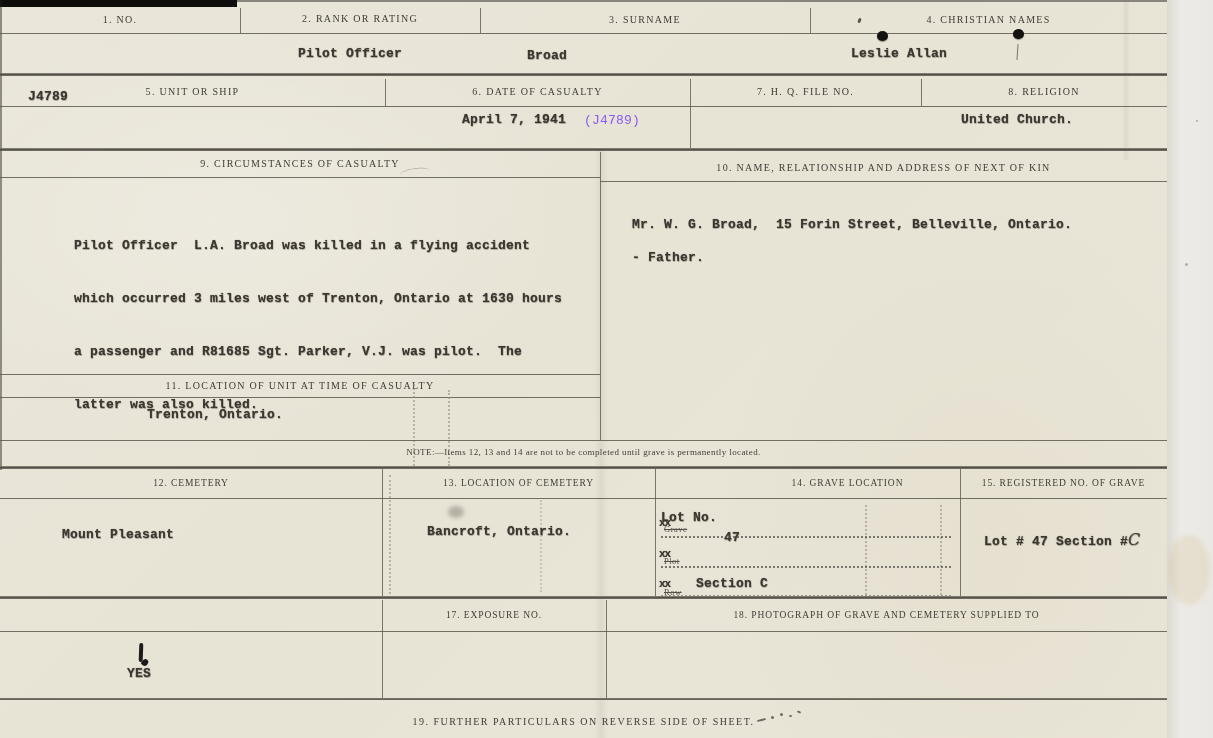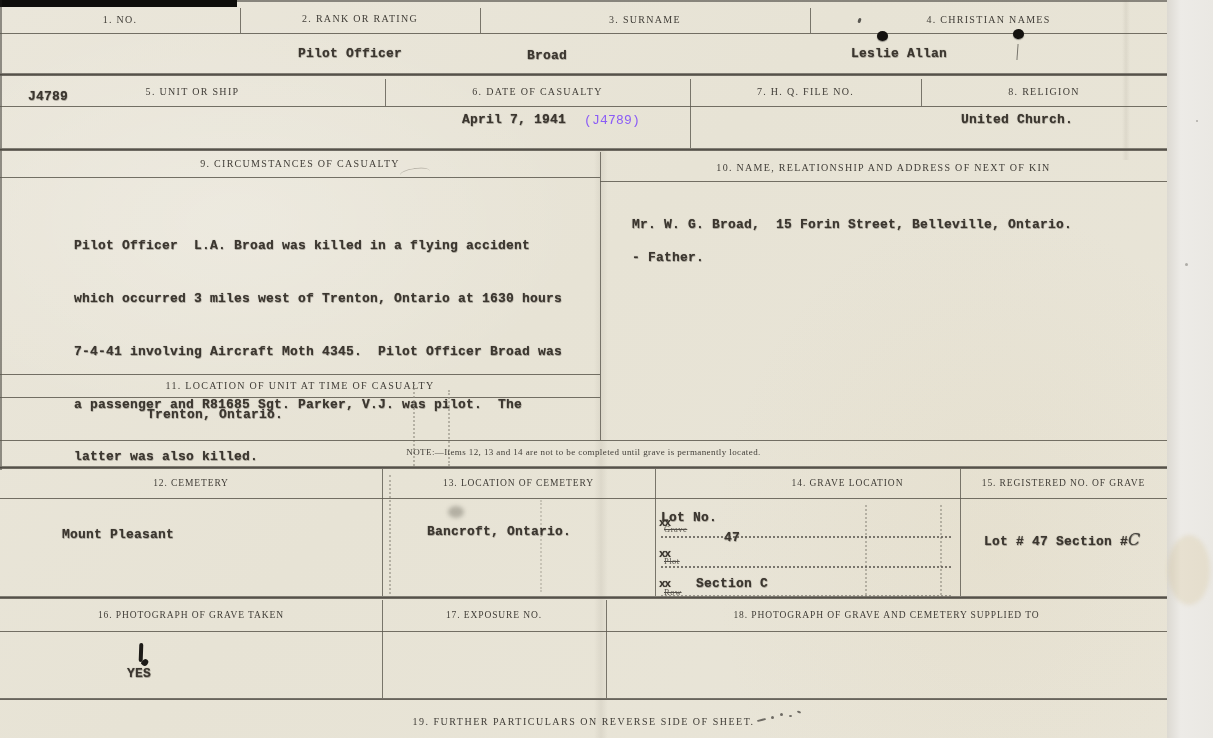--- a/index.html
+++ b/index.html
@@ -95,21 +95,20 @@
 
   <div class="vline" style="left:600px;top:152px;height:288px;"></div>
   <div class="hdr" style="left:0;top:158px;width:600px;">9.  CIRCUMSTANCES OF CASUALTY</div>
   <div class="hline" style="left:0;top:177px;width:600px;"></div>
   <div class="hdr" style="left:600px;top:162px;width:567px;">10.  NAME, RELATIONSHIP AND ADDRESS OF NEXT OF KIN</div>
   <div class="hline" style="left:600px;top:181px;width:567px;"></div>
 
   <div class="typed block" style="left:74px;top:202px;">
     <div>Pilot Officer  L.A. Broad was killed in a flying accident</div>
     <div>which occurred 3 miles west of Trenton, Ontario at 1630 hours</div>
-    <div>7-4-41 involving Aircraft Moth 4345.  Pilot Officer Broad was</div>
     <div>a passenger and R81685 Sgt. Parker, V.J. was pilot.  The</div>
     <div>latter was also killed.</div>
   </div>
 
   <div class="typed" style="left:632px;top:217px;">Mr. W. G. Broad,  15 Forin Street, Belleville, Ontario.</div>
   <div class="typed" style="left:632px;top:250px;">- Father.</div>
 
   <div class="hline" style="left:0;top:374px;width:600px;"></div>
   <div class="hdr" style="left:0;top:380px;width:600px;">11.  LOCATION OF UNIT AT TIME OF CASUALTY</div>
   <div class="hline" style="left:0;top:397px;width:600px;"></div>
@@ -153,21 +152,20 @@
   <div class="typed" style="left:696px;top:576px;">Section C</div>
   <div class="dotlead" style="left:661px;top:595px;width:290px;opacity:.5;"></div>
 
   <div class="typed" style="left:984px;top:530px;"><span>Lot # 47 Section #</span><span class="script">C</span></div>
 
   <div class="sep" style="left:0;top:596px;width:1167px;"></div>
 
   <div class="vline" style="left:382px;top:600px;height:98px;"></div>
   <div class="vline" style="left:606px;top:600px;height:98px;"></div>
 
-  <div class="hdr small" style="left:0;top:610px;width:382px;">16.  PHOTOGRAPH OF GRAVE TAKEN</div>
   <div class="hdr small" style="left:382px;top:610px;width:224px;">17.  EXPOSURE NO.</div>
   <div class="hdr small" style="left:606px;top:610px;width:561px;">18.  PHOTOGRAPH OF GRAVE AND CEMETERY SUPPLIED TO</div>
   <div class="hline" style="left:0;top:631px;width:1167px;"></div>
 
   <div class="ink" style="left:139px;top:643px;width:4px;height:19px;border-radius:2px;transform:rotate(2deg);"></div>
   <div class="ink" style="left:142px;top:659px;width:6px;height:7px;border-radius:50% 50% 50% 20%;transform:rotate(40deg);"></div>
   <div class="typed" style="left:127px;top:666px;">YES</div>
 
   <div class="sep" style="left:0;top:698px;width:1167px;height:2px;"></div>
 

